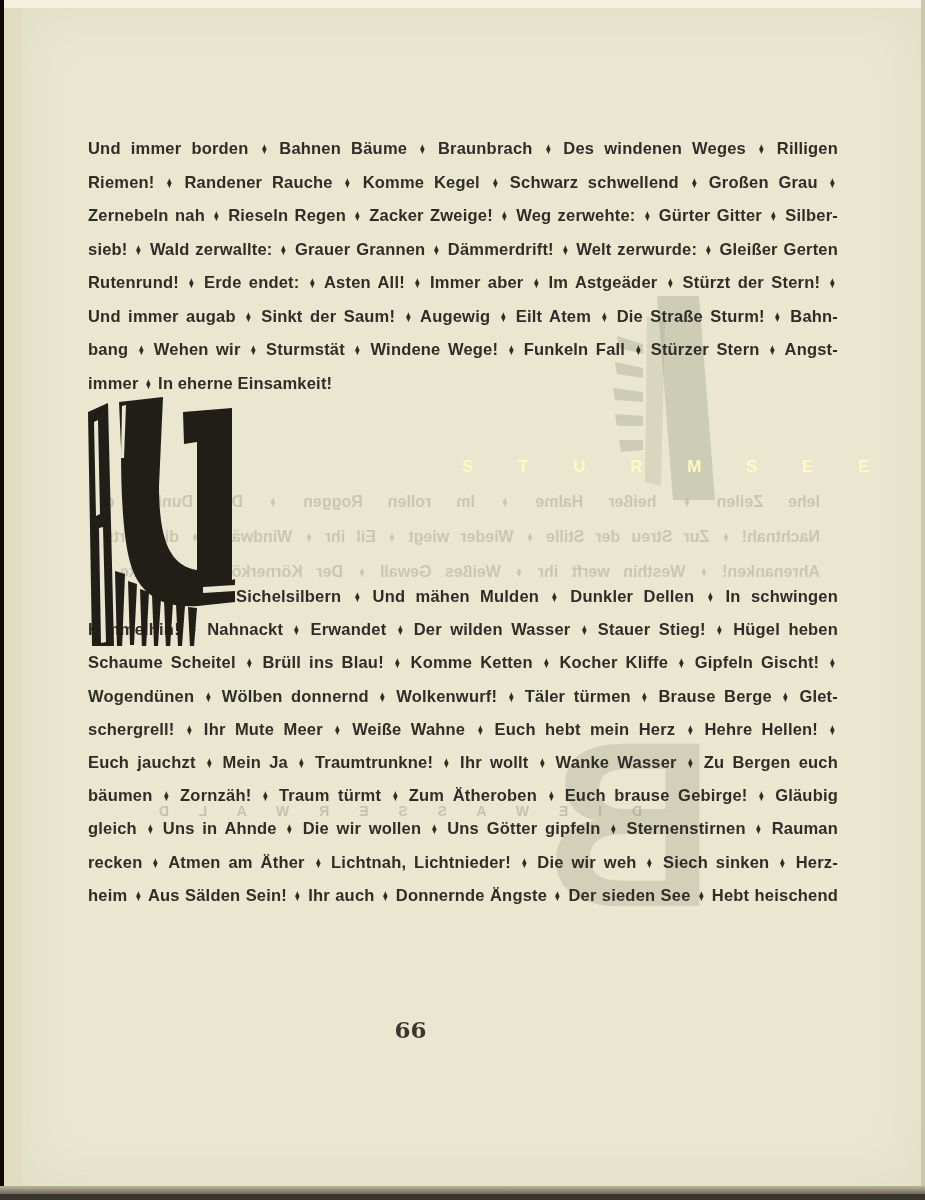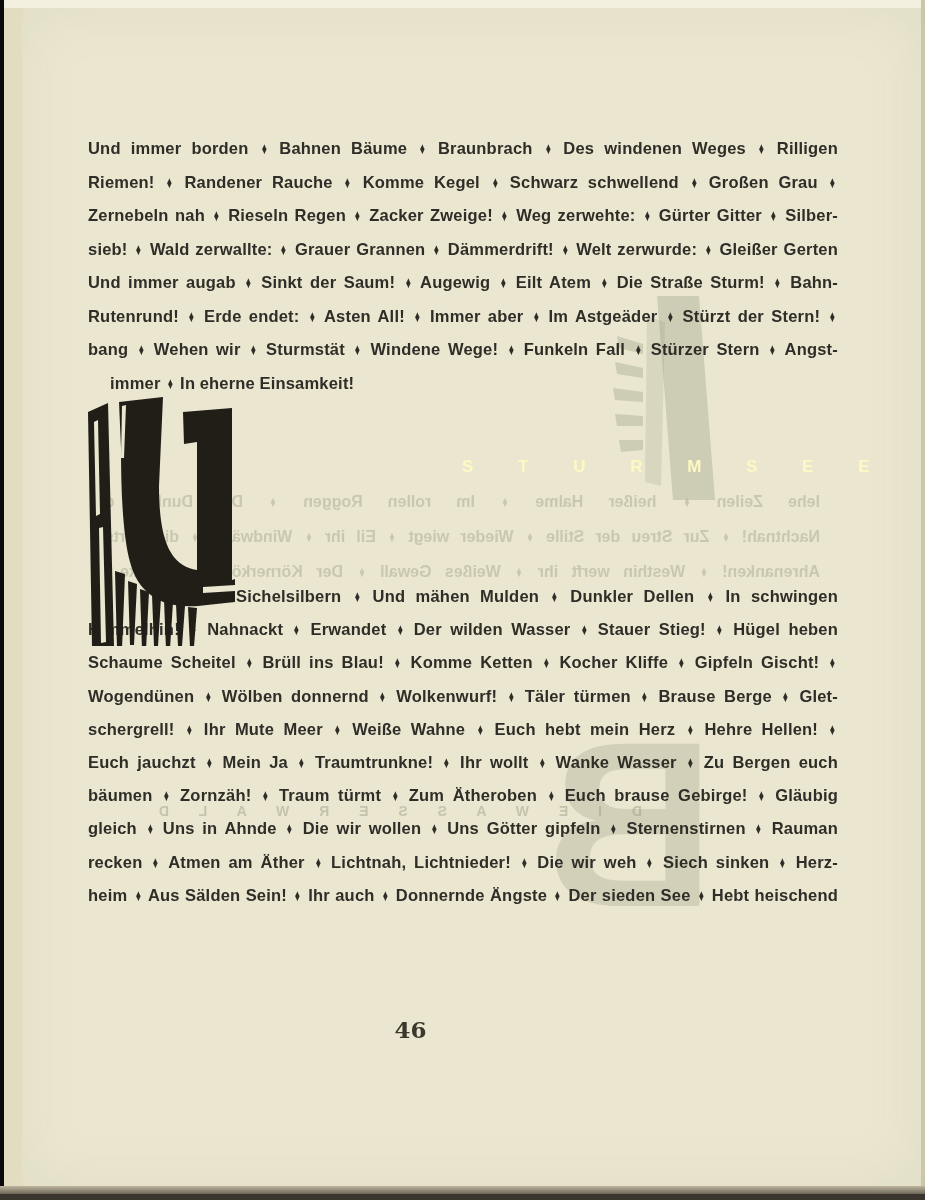--- a/index.html
+++ b/index.html
@@ -21,21 +21,21 @@
     background:linear-gradient(#bdb59e,#6e6758);}
   .bottom-dark{position:absolute;left:0;top:1194px;width:925px;height:6px;background:#3a362f;}
 
   
   .txt{position:absolute;left:88px;width:750px;color:#2f2d27;z-index:3;}
   .dia-line{
     font-weight:bold;font-size:16.5px;line-height:33.5px;
     letter-spacing:0.2px;word-spacing:-0.3px;
     text-align:justify;text-align-last:justify;
   }
-  .dia-line.flush{text-align-last:left;margin-left:22px;}
+  .dia-line.flush{text-align-last:left;}
   .dia-line.indent{padding-left:148px;}
   .dia{display:inline-block;transform:scale(0.62,0.98);margin:0 1px;}
   #para1{top:132px;}
   #poem2{top:580px;}
   #poem2 .dia-line{line-height:33.2px;}
 
   #title{
     position:absolute;left:462px;top:457px;z-index:3;
     font-weight:bold;font-size:17px;letter-spacing:20px;color:#fef9c3;white-space:nowrap;
   }
@@ -94,22 +94,22 @@
     <path d="M28,118 L56,120 L56,130 L30,130 Z"></path>
     <path d="M32,144 L56,144 L56,154 L34,156 Z"></path>
   </g>
 </svg>
 
 <div class="txt" id="para1">
   <div class="dia-line">Und immer borden <span class="dia">♦</span> Bahnen Bäume <span class="dia">♦</span> Braunbrach <span class="dia">♦</span> Des windenen Weges <span class="dia">♦</span> Rilligen</div>
   <div class="dia-line">Riemen! <span class="dia">♦</span> Randener Rauche <span class="dia">♦</span> Komme Kegel <span class="dia">♦</span> Schwarz schwellend <span class="dia">♦</span> Großen Grau <span class="dia">♦</span></div>
   <div class="dia-line">Zernebeln nah <span class="dia">♦</span> Rieseln Regen <span class="dia">♦</span> Zacker Zweige! <span class="dia">♦</span> Weg zerwehte: <span class="dia">♦</span> Gürter Gitter <span class="dia">♦</span> Silber-</div>
   <div class="dia-line">sieb! <span class="dia">♦</span> Wald zerwallte: <span class="dia">♦</span> Grauer Grannen <span class="dia">♦</span> Dämmerdrift! <span class="dia">♦</span> Welt zerwurde: <span class="dia">♦</span> Gleißer Gerten</div>
+  <div class="dia-line">Rutenrund! <span class="dia">♦</span> Erde endet: <span class="dia">♦</span> Asten All! <span class="dia">♦</span> Immer aber <span class="dia">♦</span> Im Astgeäder <span class="dia">♦</span> Stürzt der Stern! <span class="dia">♦</span></div>
   <div class="dia-line">Und immer augab <span class="dia">♦</span> Sinkt der Saum! <span class="dia">♦</span> Augewig <span class="dia">♦</span> Eilt Atem <span class="dia">♦</span> Die Straße Sturm! <span class="dia">♦</span> Bahn-</div>
-  <div class="dia-line">Rutenrund! <span class="dia">♦</span> Erde endet: <span class="dia">♦</span> Asten All! <span class="dia">♦</span> Immer aber <span class="dia">♦</span> Im Astgeäder <span class="dia">♦</span> Stürzt der Stern! <span class="dia">♦</span></div>
   <div class="dia-line">bang <span class="dia">♦</span> Wehen wir <span class="dia">♦</span> Sturmstät <span class="dia">♦</span> Windene Wege! <span class="dia">♦</span> Funkeln Fall <span class="dia">♦</span> Stürzer Stern <span class="dia">♦</span> Angst-</div>
   <div class="dia-line flush">immer <span class="dia">♦</span> In eherne Einsamkeit!</div>
 </div>
 
 <svg id="initial" viewBox="0 0 150 250">
   <g fill="#211e18">
     <path d="M3,16 L23,7 L29,250 L7,250 Z"></path>
     <path d="M34,6 L78,1 L74,90 C74,146 86,170 112,174 L112,46 L99,48 L98,16 L147,12 L147,184 L150,183 L150,206 L122,209 C80,215 54,200 45,166 C38,140 36,98 36,52 Z"></path>
     <path d="M30,175 L40,178 L37,253 L32,253 Z"></path>
     <path d="M43,185 L52,188 L49,249 L45,249 Z"></path>
@@ -135,13 +135,13 @@
   <div class="dia-line">Schaume Scheitel <span class="dia">♦</span> Brüll ins Blau! <span class="dia">♦</span> Komme Ketten <span class="dia">♦</span> Kocher Kliffe <span class="dia">♦</span> Gipfeln Gischt! <span class="dia">♦</span></div>
   <div class="dia-line">Wogendünen <span class="dia">♦</span> Wölben donnernd <span class="dia">♦</span> Wolkenwurf! <span class="dia">♦</span> Täler türmen <span class="dia">♦</span> Brause Berge <span class="dia">♦</span> Glet-</div>
   <div class="dia-line">schergrell! <span class="dia">♦</span> Ihr Mute Meer <span class="dia">♦</span> Weiße Wahne <span class="dia">♦</span> Euch hebt mein Herz <span class="dia">♦</span> Hehre Hellen! <span class="dia">♦</span></div>
   <div class="dia-line">Euch jauchzt <span class="dia">♦</span> Mein Ja <span class="dia">♦</span> Traumtrunkne! <span class="dia">♦</span> Ihr wollt <span class="dia">♦</span> Wanke Wasser <span class="dia">♦</span> Zu Bergen euch</div>
   <div class="dia-line">bäumen <span class="dia">♦</span> Zornzäh! <span class="dia">♦</span> Traum türmt <span class="dia">♦</span> Zum Ätheroben <span class="dia">♦</span> Euch brause Gebirge! <span class="dia">♦</span> Gläubig</div>
   <div class="dia-line">gleich <span class="dia">♦</span> Uns in Ahnde <span class="dia">♦</span> Die wir wollen <span class="dia">♦</span> Uns Götter gipfeln <span class="dia">♦</span> Sternenstirnen <span class="dia">♦</span> Rauman</div>
   <div class="dia-line">recken <span class="dia">♦</span> Atmen am Äther <span class="dia">♦</span> Lichtnah, Lichtnieder! <span class="dia">♦</span> Die wir weh <span class="dia">♦</span> Siech sinken <span class="dia">♦</span> Herz-</div>
   <div class="dia-line">heim <span class="dia">♦</span> Aus Sälden Sein! <span class="dia">♦</span> Ihr auch <span class="dia">♦</span> Donnernde Ängste <span class="dia">♦</span> Der sieden See <span class="dia">♦</span> Hebt heischend</div>
 </div>
 
-<div id="pagenum">46</div>
+<div id="pagenum">66</div>
 
 </body></html>

